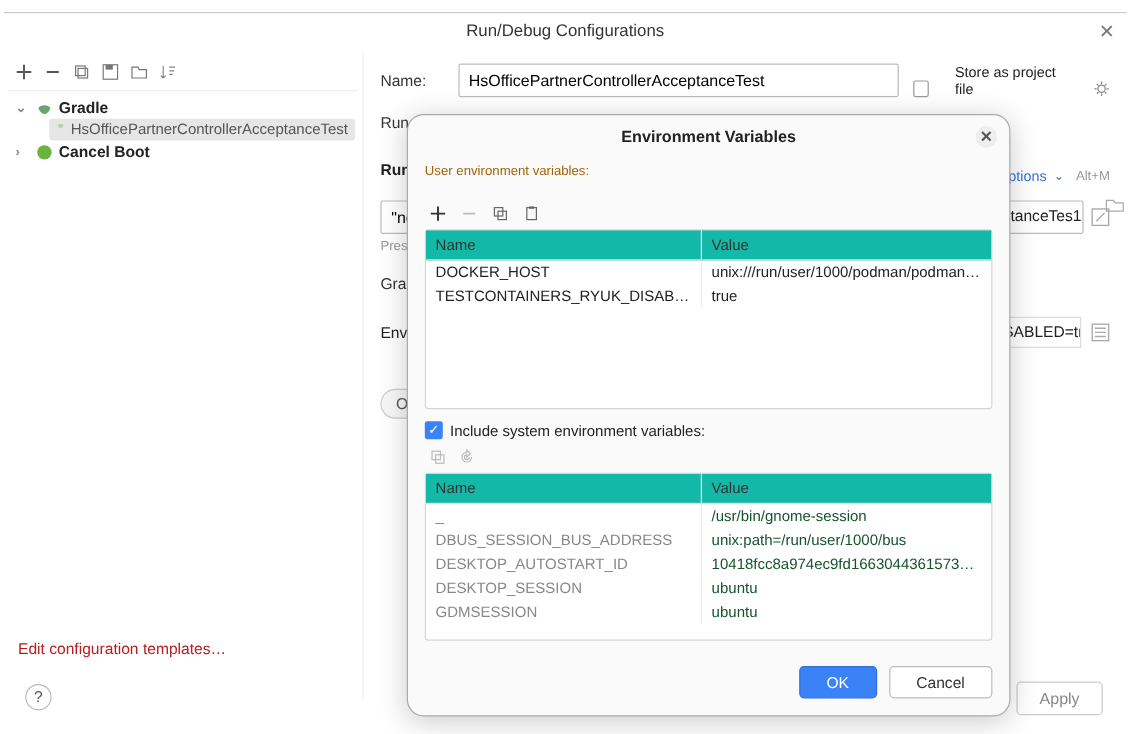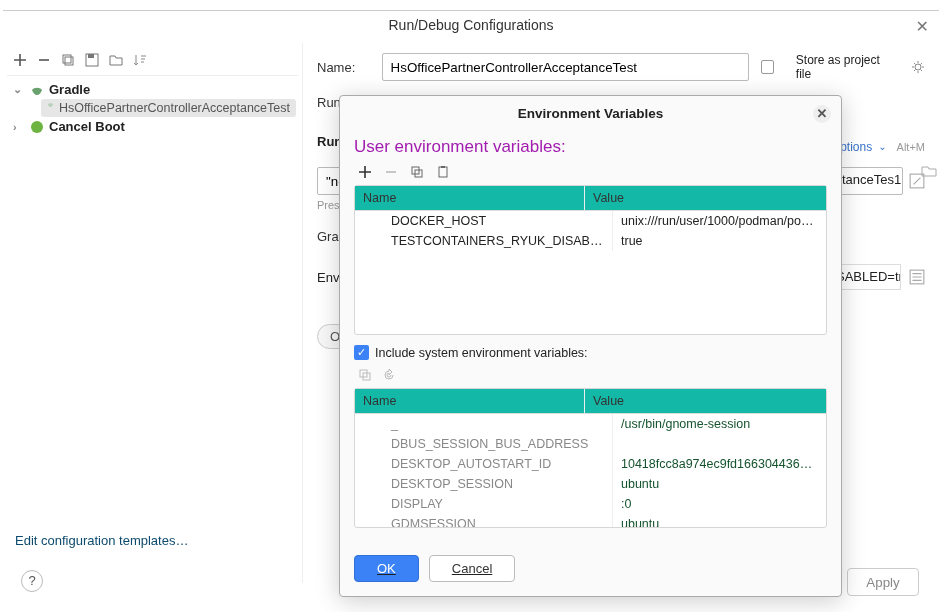--- a/index.html
+++ b/index.html
@@ -18,74 +18,74 @@
     .tree { padding: 4px 2px; font-size: 13px; }
     .tree-item { display: flex; align-items: center; gap: 5px; padding: 2px 4px; }
     .tree-item.sel { background: #e6e6e6; border-radius: 3px; color: #555; }
     .tree-chev { color: #888; font-size: 11px; width: 12px; }
     .tree-icon { width: 14px; height: 14px; }
     .gradle-icon { color: #5a9e6f; }
     .spring-icon { color: #6db33f; }
     .tree-child { margin-left: 32px; color: #777; font-size: 12.5px; padding: 2px 6px; }
     .tree-item.bold { font-weight: 600; }
     
-    .edit-tpl { position: absolute; bottom: 62px; left: 12px; color: #0c4a6e; font-size: 13px; cursor: pointer; }
+    .edit-tpl { position: absolute; bottom: 62px; left: 12px; color: #b91c1c; font-size: 13px; cursor: pointer; }
     .help-btn { position: absolute; bottom: 18px; left: 18px; width: 22px; height: 22px; border: 1px solid #bbb; border-radius: 50%; text-align: center; line-height: 20px; color: #555; }
     .apply-btn { position: absolute; bottom: 14px; right: 20px; width: 72px; height: 28px; border: 1px solid #ccc; border-radius: 4px; background: #fff; color: #888; }
     
     .rdc-right { flex: 1; padding: 10px 14px; position: relative; }
     .field-row { display: flex; align-items: center; gap: 12px; margin-bottom: 14px; }
     .field-label { width: 56px; color: #333; }
     .text-input { border: 1px solid #bbb; padding: 4px 8px; height: 28px; border-radius: 2px; }
     .name-input { width: 390px; }
-    .store-chk { display: flex; align-items: center; gap: 22px; margin-left: auto; font-size: 12px; }
+    .store-chk { display: flex; align-items: flex-end; gap: 22px; margin-left: auto; font-size: 12px; }
     .chk-box { width: 14px; height: 14px; border: 1px solid #999; border-radius: 2px; }
     .gear-ico { color: #888; }
     .hint { color: #999; font-size: 11px; }
     
     .run-section { margin-top: 24px; }
     .run-hdr { font-weight: 600; margin-bottom: 10px; }
     .run-row { display: flex; align-items: center; gap: 6px; }
     .run-input-trunc { width: 44px; overflow: hidden; }
     .run-options { color: #3873c9; font-size: 12px; margin-left: auto; }
     .altm { color: #999; font-size: 11px; margin-left: 4px; }
     .run-field-end { width: 70px; text-align: right; padding-right: 24px; overflow: hidden; }
     .folder-ico { color: #888; }
     .gradle-line { margin-top: 18px; color: #333; }
     .env-line { margin-top: 20px; display: flex; align-items: center; gap: 8px; }
     .env-val { width: 70px; overflow: hidden; white-space: nowrap; text-align: left; border: 1px solid #ddd; padding: 4px; height: 26px; }
     .open-pill { margin-top: 34px; display: inline-block; border: 1px solid #ccc; border-radius: 14px; padding: 4px 12px; background: #f7f7f7; color: #555; }
     
     
-    .env-dialog { position: absolute; left: 339px; top: 95px; width: 503px; height: 502px; background: #fafafa; border: 1px solid #aaa; border-radius: 4px; box-shadow: 0 4px 24px rgba(0,0,0,0.2); display: flex; flex-direction: column; }
+    .env-dialog { position: absolute; left: 339px; top: 95px; width: 503px; height: 502px; background: #fafafa; border: 1px solid #aaa; border-radius: 14px; box-shadow: 0 4px 24px rgba(0,0,0,0.2); display: flex; flex-direction: column; }
     .env-title { text-align: center; font-weight: 600; font-size: 13.5px; padding: 10px 0 8px; position: relative; }
     .env-close { position: absolute; right: 10px; top: 9px; width: 18px; height: 18px; border-radius: 50%; background: #eee; color: #555; font-size: 13px; text-align: center; line-height: 17px; cursor: pointer; }
     .env-body { padding: 4px 14px 0; flex: 1; display: flex; flex-direction: column; overflow: hidden; }
-    .sub-label { font-size: 17px; color: #a21caf; margin: 4px 0 6px; }
+    .sub-label { font-size: 11px; color: #a16207; margin: 4px 0 20px; }
     .env-toolbar { display: flex; gap: 12px; padding: 2px 4px 6px; color: #444; }
     .env-toolbar .dim { color: #bbb; }
     
     .env-table { border: 1px solid #d6d6d6; border-radius: 3px; background: #fff; height: 150px; display: flex; flex-direction: column; }
     .env-thead { display: flex; border-bottom: 1px solid #ddd; background: #14b8a6; }
     .env-thead div { padding: 5px 8px; font-size: 12.5px; color: #333; }
     .col-name { width: 230px; border-right: 1px solid #eee; }
     .col-value { flex: 1; }
     .env-tbody { flex: 1; overflow: auto; }
     .env-row { display: flex; font-size: 12.5px; }
     .env-row div { padding: 3px 8px; white-space: nowrap; overflow: hidden; text-overflow: ellipsis; }
-    .env-row .col-name { width: 230px; margin-left: 28px; }
+    .env-row .col-name { width: 230px; }
     
     .include-row { display: flex; align-items: center; gap: 6px; margin: 10px 0 6px; font-size: 12.5px; }
     .chk-on { width: 15px; height: 15px; background: #3b82f6; border-radius: 2px; display: flex; align-items: center; justify-content: center; color: #fff; font-size: 11px; }
     .sys-toolbar { display: flex; gap: 10px; padding: 2px 4px 6px; color: #bbb; }
     .sys-table { border: 1px solid #d6d6d6; border-radius: 3px; background: #fff; height: 140px; display: flex; flex-direction: column; }
     .sys-tbody { flex: 1; overflow: hidden; color: #888; }
     .sys-tbody .env-row .col-value { color: #14532d; }
     
-    .env-footer { display: flex; gap: 10px; justify-content: flex-start; padding: 12px 14px 14px; text-decoration: underline; }
+    .env-footer { display: flex; gap: 10px; justify-content: flex-end; padding: 12px 14px 14px; }
     .btn { padding: 5px 22px; border-radius: 4px; font-size: 13px; cursor: pointer; }
     .btn-ok { background: #3b82f6; color: #fff; border: 1px solid #2f6fd6; }
     .btn-cancel { background: #fff; border: 1px solid #bbb; color: #333; }
     
     svg { display: block; }
   </style>
 </head>
 <body>
 
 <div class="rdc-dialog">
@@ -295,32 +295,29 @@
         <div class="col-name">Name</div>
         <div class="col-value">Value</div>
       </div>
       <div class="env-tbody sys-tbody">
         <div class="env-row">
             <div class="col-name">_</div>
             <div class="col-value">/usr/bin/gnome-session</div>
           </div>
         <div class="env-row">
             <div class="col-name">DBUS_SESSION_BUS_ADDRESS</div>
+            <div class="col-value">unix:path=/run/user/1000/bus</div>
           </div>
         <div class="env-row">
             <div class="col-name">DESKTOP_AUTOSTART_ID</div>
             <div class="col-value">10418fcc8a974ec9fd1663044361573920000…</div>
           </div>
         <div class="env-row">
             <div class="col-name">DESKTOP_SESSION</div>
             <div class="col-value">ubuntu</div>
-          </div>
-        <div class="env-row">
-            <div class="col-name">DISPLAY</div>
-            <div class="col-value">:0</div>
           </div>
         <div class="env-row">
             <div class="col-name">GDMSESSION</div>
             <div class="col-value">ubuntu</div>
           </div>
 
       </div>
     </div>
   </div>
   <div class="env-footer">

